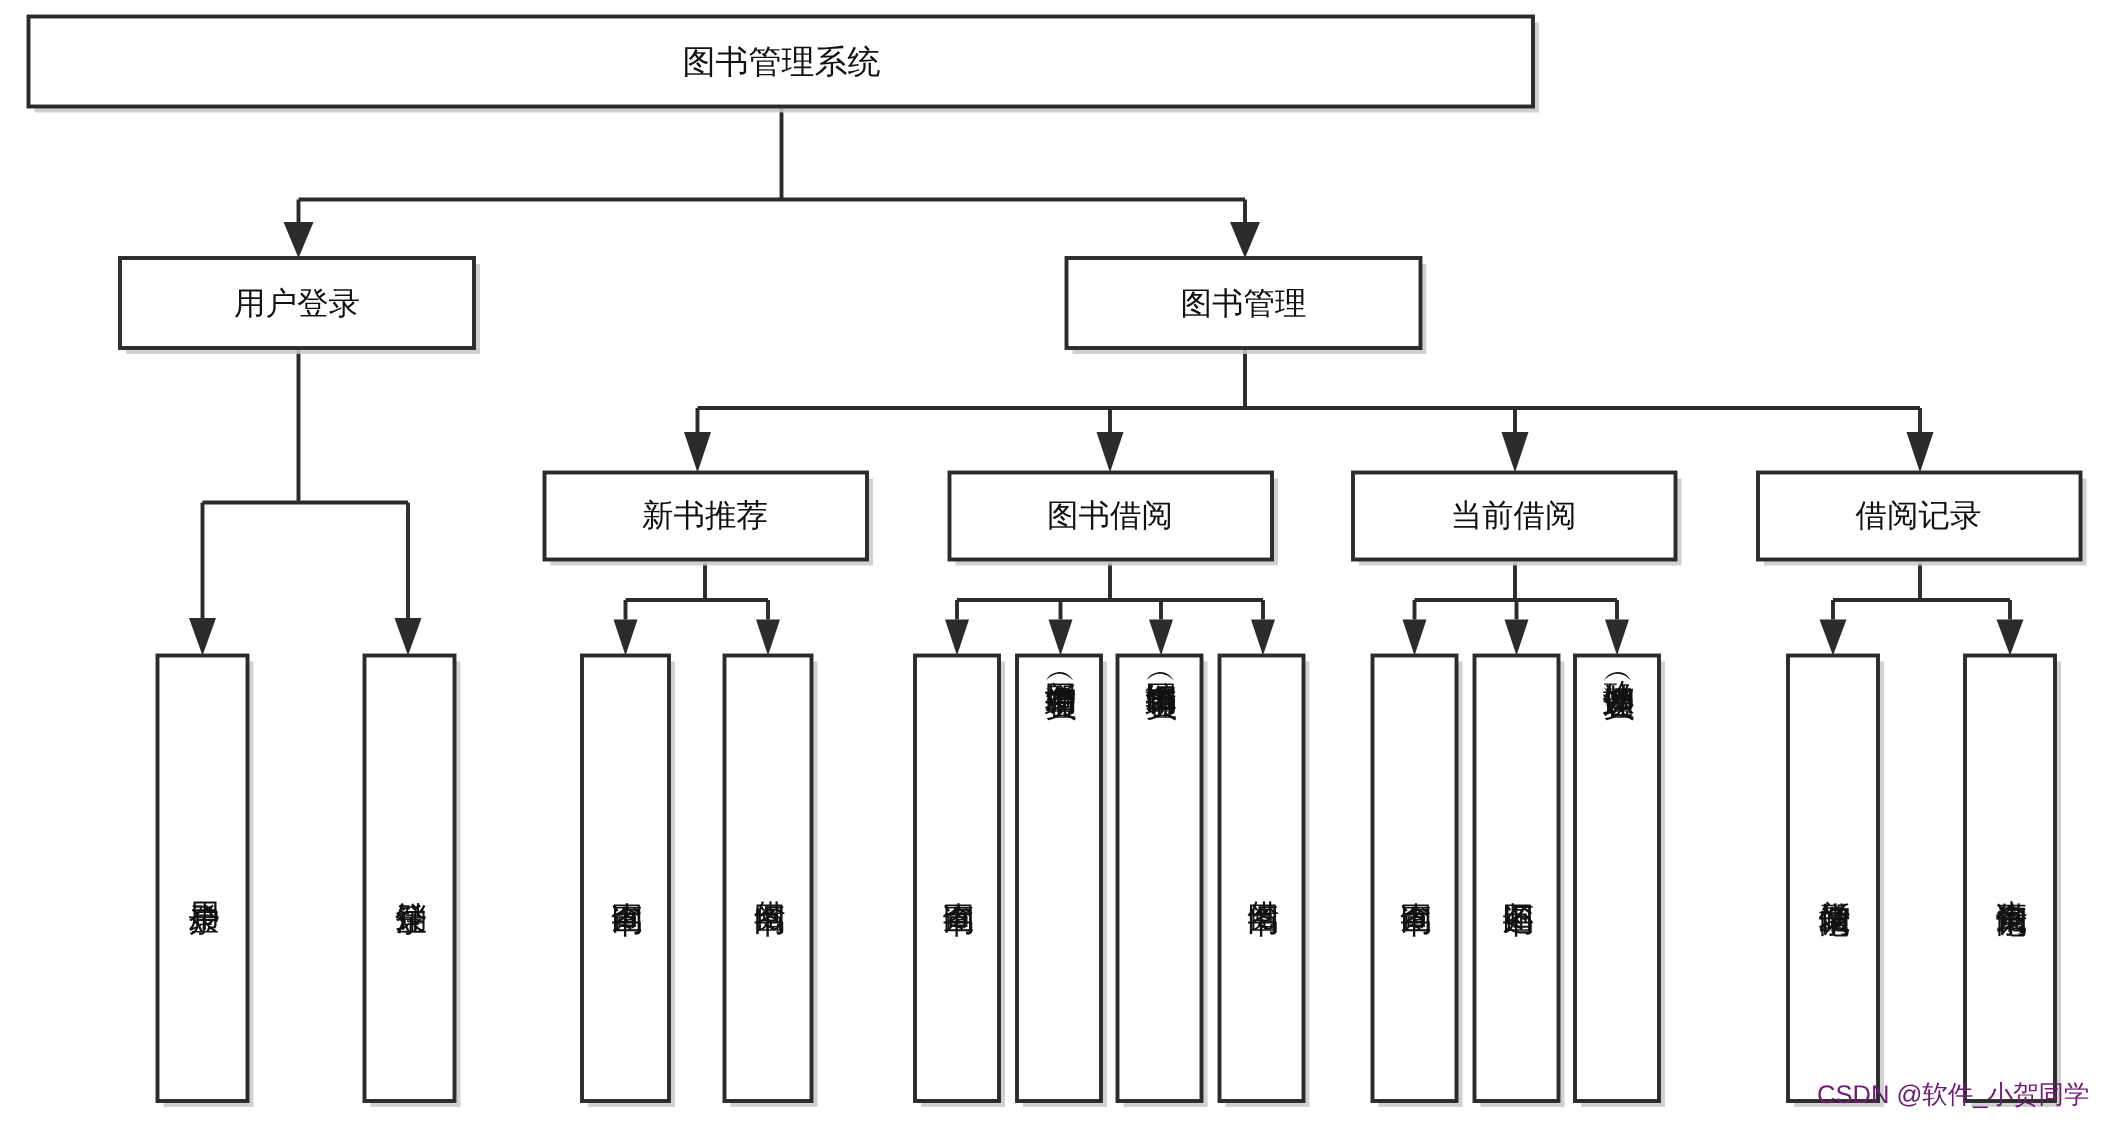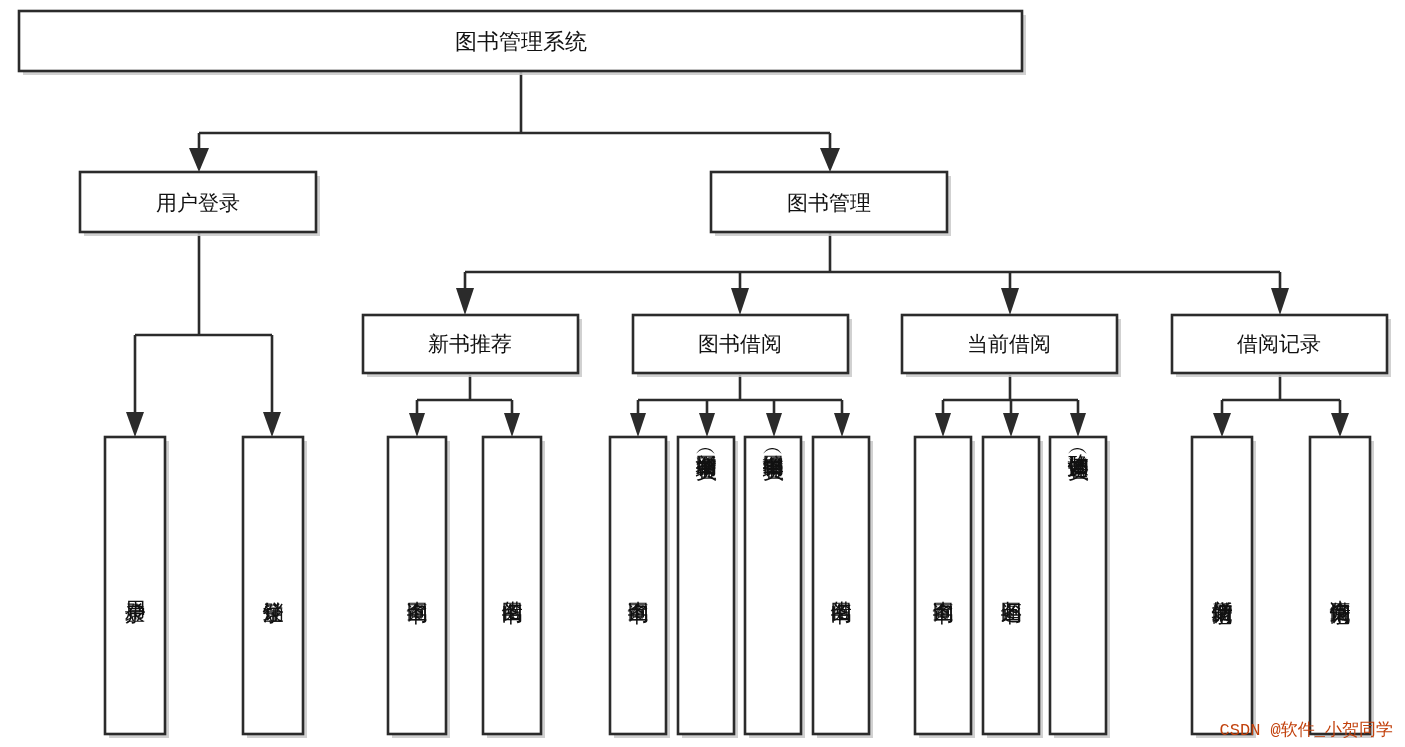--- a/index.html
+++ b/index.html
@@ -68,23 +68,23 @@
     font-size: 21px;
     line-height: 1.16;
     color: #111111;
     letter-spacing: 1px;
     white-space: nowrap;
   }
   .watermark {
     position: absolute;
     right: 12px;
     bottom: 6px;
-    font-family: Liberation Mono, monospace;
+    font-family: Liberation Sans, sans-serif;
     font-size: 17px;
-    color: #c2410c;
+    color: #701a75;
     white-space: nowrap;
   }
 </style>
 </head>
 <body>
 
 <div id="diagram-root">
 
   <svg class="flow" viewBox="0 0 1405 747" xmlns="http://www.w3.org/2000/svg">
 

